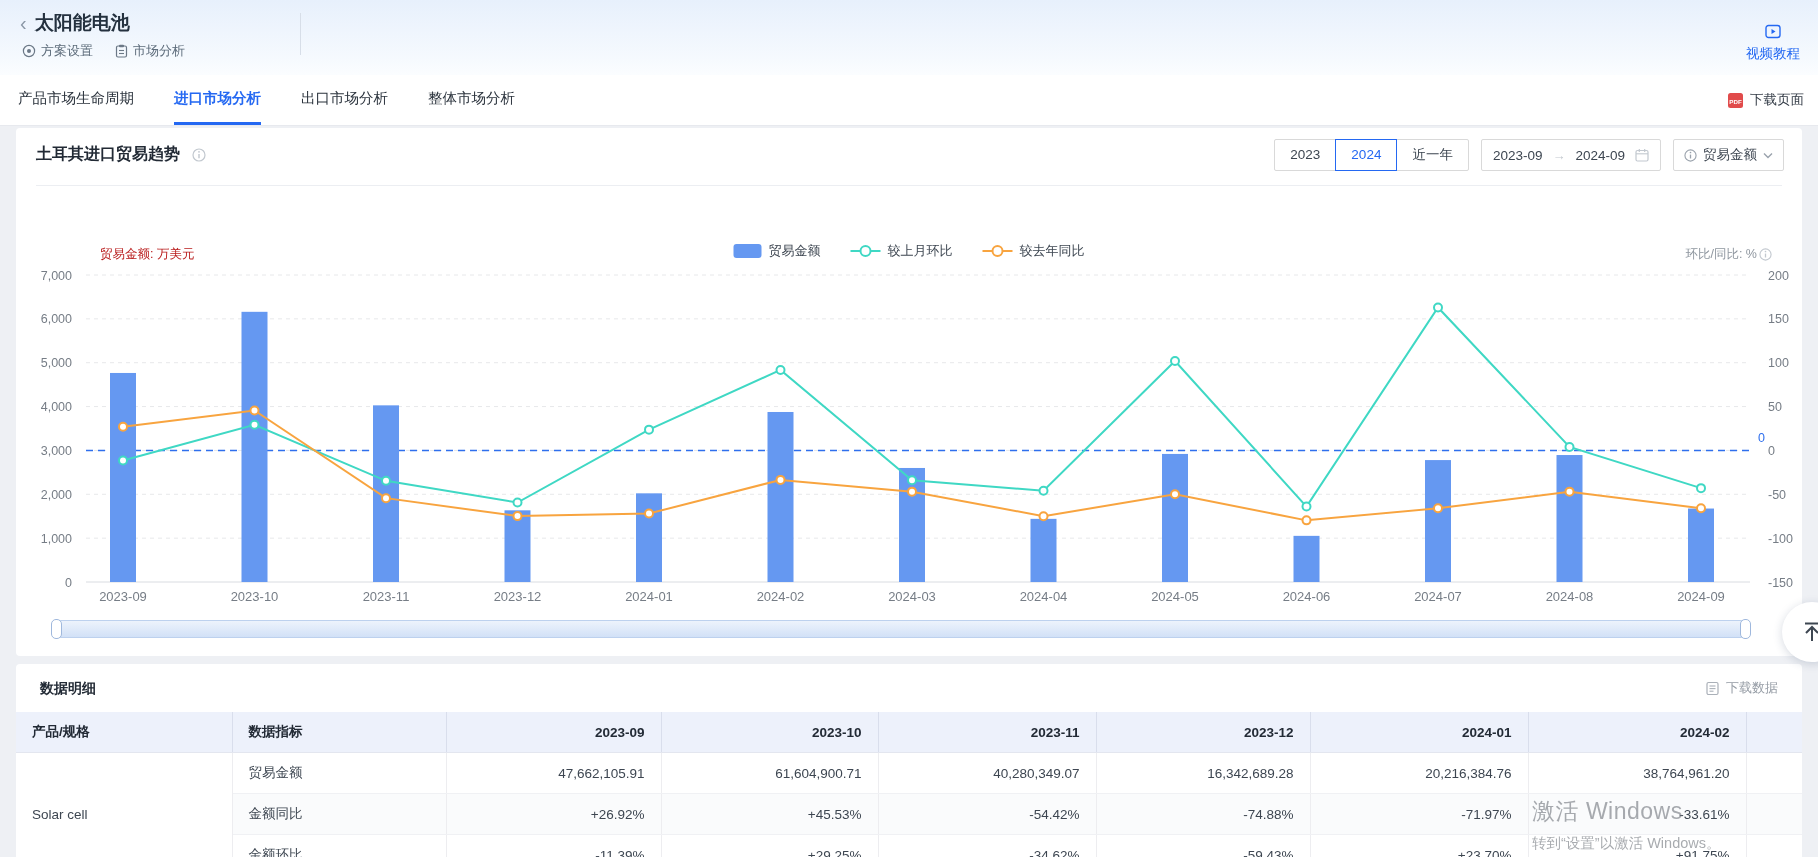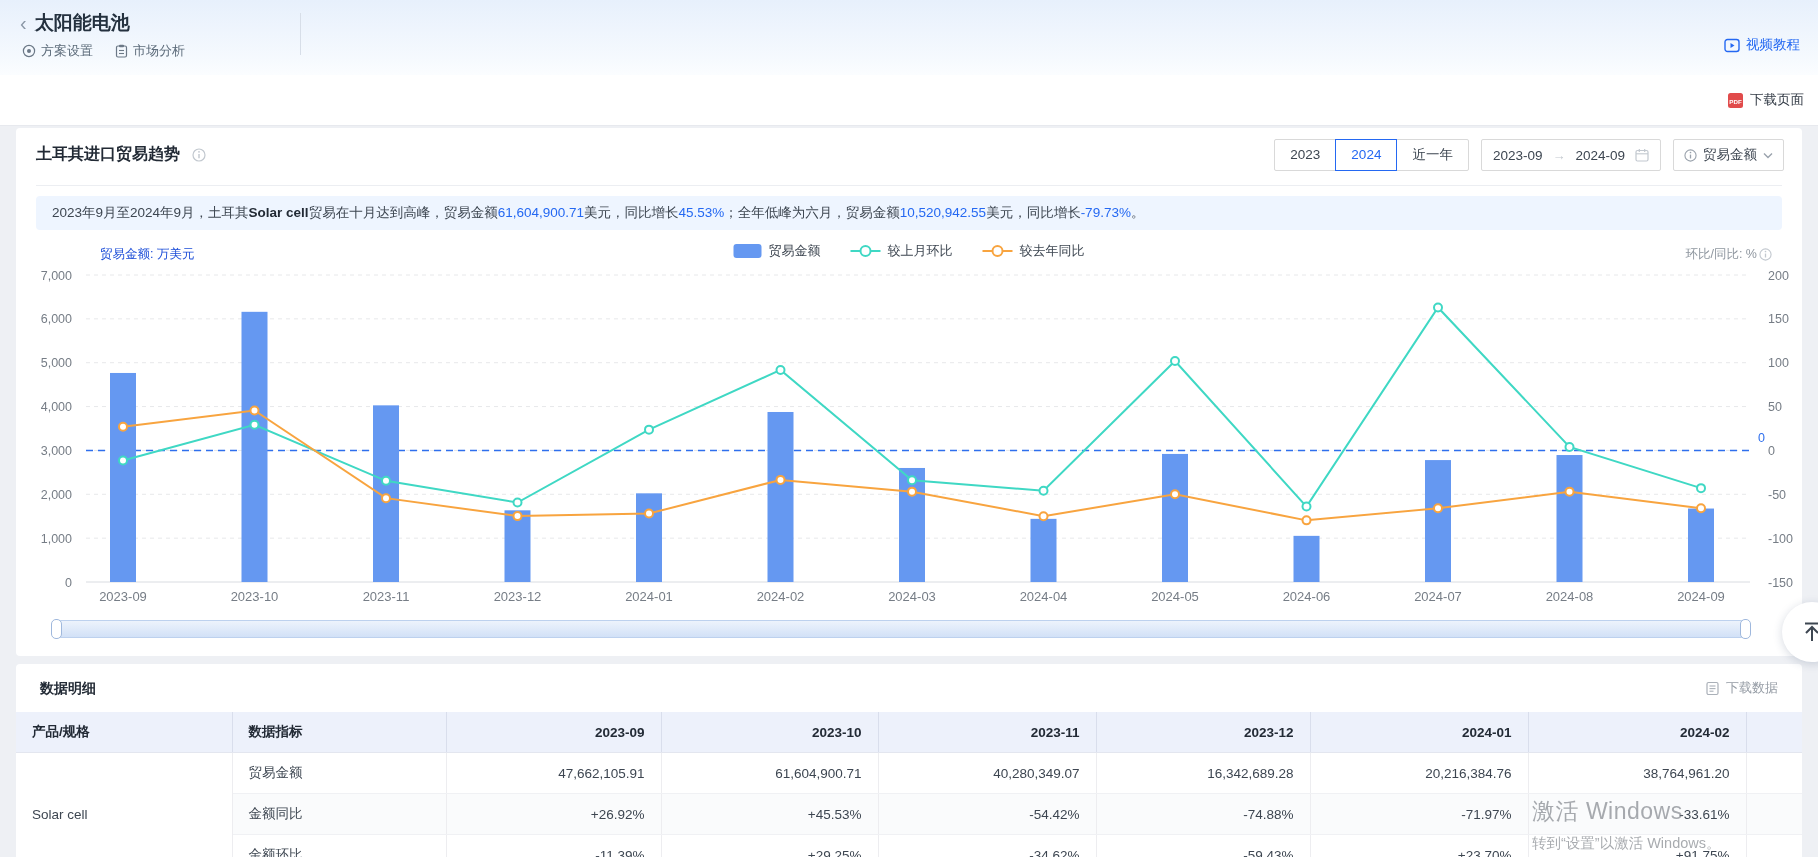--- a/index.html
+++ b/index.html
@@ -18,21 +18,21 @@
   .header-actions{position:absolute;left:22px;top:42px;display:flex;gap:22px;align-items:center;}
   .h-action{display:flex;align-items:center;gap:5px;font-size:13px;color:#5c6b7a;cursor:pointer;}
   .v-divider{position:absolute;left:300px;top:13px;width:1px;height:42px;background:#d7dee8;}
   .tabs-row{position:absolute;left:318px;top:6px;display:flex;gap:34px;}
   .tab{font-size:15px;color:#3d4document651;padding:4px 2px 10px;cursor:pointer;color:#414a56;}
   .tab.active{color:#131c26;font-weight:700;border-bottom:3px solid #2468f2;}
   .subtabs-row{position:absolute;left:318px;top:44px;display:flex;gap:34px;}
   .subtab{font-size:14px;color:#5b6672;padding:2px 2px 8px;cursor:pointer;position:relative;}
   .subtab.active{color:#2468f2;}
   .subtab.active::after{content:"";position:absolute;left:50%;transform:translateX(-50%);bottom:-2px;width:30px;height:3px;background:#2468f2;border-radius:2px;}
-  .video-link{position:absolute;right:18px;top:36px;display:flex;align-items:center;gap:6px;color:#2468f2;font-size:13.5px;cursor:pointer;}
+  .video-link{position:absolute;right:18px;top:24px;display:flex;align-items:center;gap:6px;color:#2468f2;font-size:13.5px;cursor:pointer;flex-direction:column;}
   
   .page-nav{position:absolute;left:0;top:75px;width:1818px;height:50px;background:#ffffff;border-bottom:1px solid #e7e9ee;}
   .nav-items{position:absolute;left:18px;top:0;height:50px;display:flex;gap:40px;}
   .nav-item{font-size:14.5px;color:#2b333d;line-height:47px;height:47px;cursor:pointer;}
   .nav-item.active{color:#2468f2;font-weight:600;border-bottom:3px solid #2468f2;}
   .download-page{position:absolute;right:14px;top:0;height:50px;display:flex;align-items:center;gap:6px;font-size:13.5px;color:#333b46;cursor:pointer;}
   
   .trend-card{position:absolute;left:16px;top:128px;width:1786px;height:528px;background:#fff;border-radius:4px;}
   .trend-title-row{position:absolute;left:20px;top:16px;display:flex;align-items:center;gap:12px;}
   .trend-title{font-size:16px;font-weight:700;color:#222a35;}
@@ -43,21 +43,21 @@
   .seg-btn:last-child{border-radius:0 2px 2px 0;}
   .seg-btn.active{border-color:#2468f2;color:#2468f2;z-index:2;position:relative;}
   .range-box{height:32px;box-sizing:border-box;border:1px solid #d9d9d9;border-radius:2px;background:#fff;display:flex;align-items:center;gap:10px;padding:0 11px;font-size:13.5px;color:#3d4651;cursor:pointer;}
   .range-arrow{color:#c3c8cf;font-size:13px;}
   .metric-select{height:32px;box-sizing:border-box;border:1px solid #d9d9d9;border-radius:2px;background:#fff;display:flex;align-items:center;gap:6px;padding:0 10px;font-size:13.5px;color:#3d4651;cursor:pointer;}
   .title-divider{position:absolute;left:20px;right:20px;top:57px;height:1px;background:#eceef2;}
   .summary-banner{position:absolute;left:20px;right:20px;top:68px;height:34px;background:#eef5ff;border-radius:4px;
     line-height:34px;padding:0 16px;font-size:13.5px;color:#3d4651;white-space:nowrap;overflow:hidden;}
   .summary-banner b{color:#222a35;}
   .summary-banner .blue{color:#2468f2;}
-  .axis-unit-label{position:absolute;left:84px;top:118px;font-size:12.5px;color:#1d4ed8;}
+  .axis-unit-label{position:absolute;left:84px;top:118px;font-size:12.5px;color:#b91c1c;}
   .axis-right-label{position:absolute;right:30px;top:118px;font-size:12.5px;color:#8e969f;display:flex;align-items:center;gap:2px;}
   .legend{position:absolute;left:50%;transform:translateX(-50%);top:114px;display:flex;gap:30px;align-items:center;}
   .legend-item{display:flex;align-items:center;gap:7px;cursor:pointer;font-size:13px;color:#3d4651;}
   .lg-bar{width:28px;height:14px;border-radius:3px;}
   .lg-line{position:relative;width:30px;height:10px;}
   .lg-line .ln{position:absolute;left:0;top:4px;width:30px;height:2px;}
   .lg-line .ring{position:absolute;left:9px;top:-1px;width:8px;height:8px;border-radius:50%;background:#fff;border:2px solid;}
   .chart-svg{position:absolute;left:0;top:140px;}
   
   .dz-track{position:absolute;left:36px;top:492px;width:1696px;height:16px;border:1px solid #bdd1ee;border-radius:9px;
@@ -118,20 +118,26 @@
   <span class="video-link">
     <svg width="16" height="15" viewBox="0 0 16 15">
         <rect x="1" y="1.5" width="14" height="12" rx="2.5" fill="none" stroke="#2468f2" stroke-width="1.4"></rect>
         <polygon points="6.5,5 10.5,7.5 6.5,10" fill="#2468f2"></polygon>
       </svg>
     <span>视频教程</span>
   </span>
 </div>
 
 <div class="page-nav">
+  <div class="nav-items">
+    <span class="nav-item">产品市场生命周期</span>
+    <span class="nav-item active">进口市场分析</span>
+    <span class="nav-item">出口市场分析</span>
+    <span class="nav-item">整体市场分析</span>
+  </div>
   <span class="download-page">
     <svg width="17" height="17" viewBox="0 0 17 17">
         <rect x="1" y="1" width="15" height="15" rx="2.5" fill="#e14b4b"></rect>
         <text x="8.5" y="11.6" font-size="6.2" fill="#fff" text-anchor="middle" font-weight="bold" font-family="Liberation Sans,sans-serif">PDF</text>
       </svg>
     <span>下载页面</span>
   </span>
 </div>
 
 <div class="trend-card">
@@ -167,21 +173,20 @@
           <circle cx="7" cy="3.8" r="0.9" fill="#9aa2ac"></circle>
         </svg>
       <span>贸易金额</span>
       <svg width="10" height="7" viewBox="0 0 10 7">
           <polyline points="1,1.5 5,5.5 9,1.5" fill="none" stroke="#9aa2ac" stroke-width="1.4"></polyline>
         </svg>
     </div>
   </div>
   <div class="title-divider"></div>
 
-  <div class="summary-banner" id="summary-banner"><span>2023年9月至2024年9月，土耳其</span><b>Solar cell</b><span>贸易在十月达到高峰，贸易金额</span><span class="blue">61,604,900.71</span><span>美元，同比增长</span><span class="blue">45.53%</span><span>；全年低峰为六月，贸易金额</span><span class="blue">10,520,942.55</span><span>美元，同比增长</span><span class="blue">-79.73%</span><span>。</span></div>
 
   <div class="axis-unit-label">贸易金额: 万美元</div>
   <div class="legend">
     <span class="legend-item">
       <span class="lg-bar" id="lg-bar" style="background: rgb(101, 152, 241);"></span>
       <span>贸易金额</span>
     </span>
     <span class="legend-item">
       <span class="lg-line">
           <span class="ln" id="lg-ln1" style="background: rgb(63, 216, 196);"></span>

